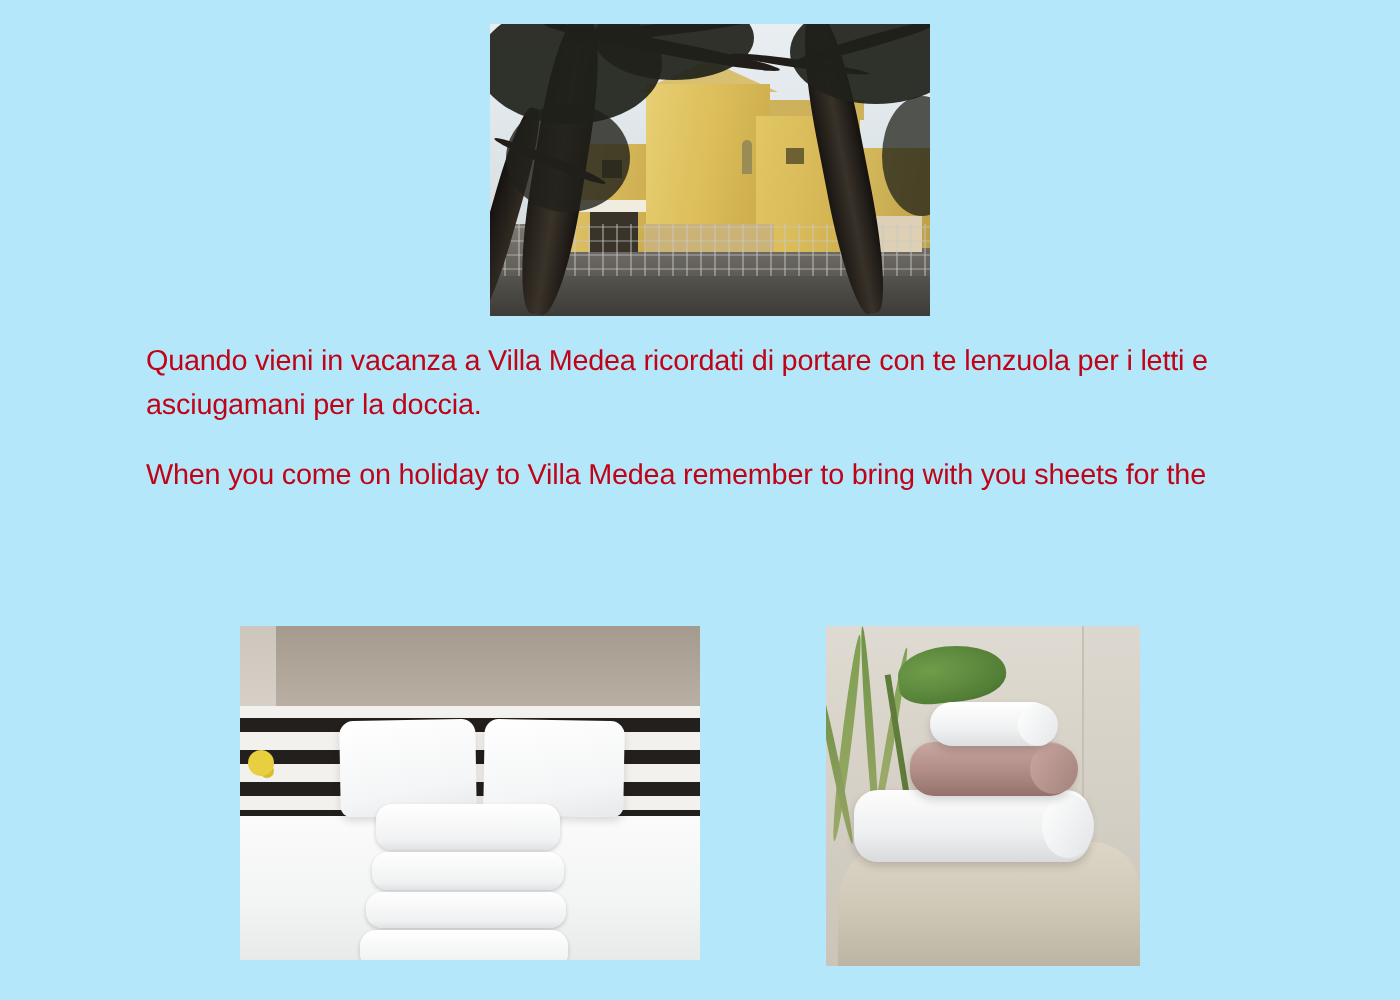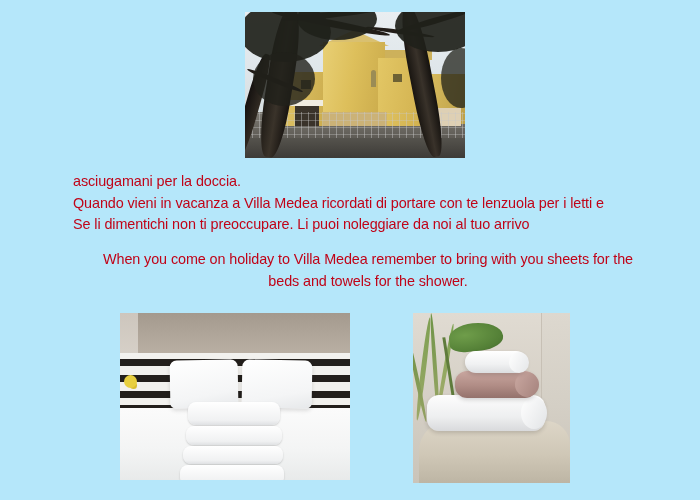--- a/index.html
+++ b/index.html
@@ -188,21 +188,21 @@
   .text-block {
     position: absolute;
     left: 73px;
     width: 590px;
     color: #c00418;
     font-size: 14.4px;
     line-height: 21.5px;
     letter-spacing: -0.1px;
   }
   #italian-text { top: 171px; }
-  #english-text { top: 249px; text-align: center; }
+  #english-text { top: 228px; }
   .text-line { white-space: nowrap; }
 
   
   #bed-photo {
     left: 120px;
     top: 313px;
     width: 230px;
     height: 167px;
   }
   .bed-wall {
@@ -374,28 +374,26 @@
     <div class="branch b4"></div>
     <div class="branch b5"></div>
     <div class="leafmass lm1"></div>
     <div class="leafmass lm2"></div>
     <div class="leafmass lm3"></div>
     <div class="leafmass lm4"></div>
     <div class="leafmass lm5"></div>
   </div>
 
   <div class="text-block" id="italian-text">
+    <div class="text-line">Quando vieni in vacanza a Villa Medea ricordati di portare con te lenzuola per i letti e</div>
     <div class="text-line">asciugamani per la doccia.</div>
-    <div class="text-line">Quando vieni in vacanza a Villa Medea ricordati di portare con te lenzuola per i letti e</div>
-    <div class="text-line">Se li dimentichi non ti preoccupare. Li puoi noleggiare da noi al tuo arrivo</div>
   </div>
 
   <div class="text-block" id="english-text">
     <div class="text-line">When you come on holiday to Villa Medea remember to bring with you sheets for the</div>
-    <div class="text-line">beds and towels for the shower.</div>
   </div>
 
   <div class="photo" id="bed-photo">
     <div class="bed-wall"></div>
     <div class="bed-wall-left"></div>
     <div class="headboard"></div>
     <div class="slat s1"></div>
     <div class="slat s2"></div>
     <div class="slat s3"></div>
     <div class="slat s4"></div>

